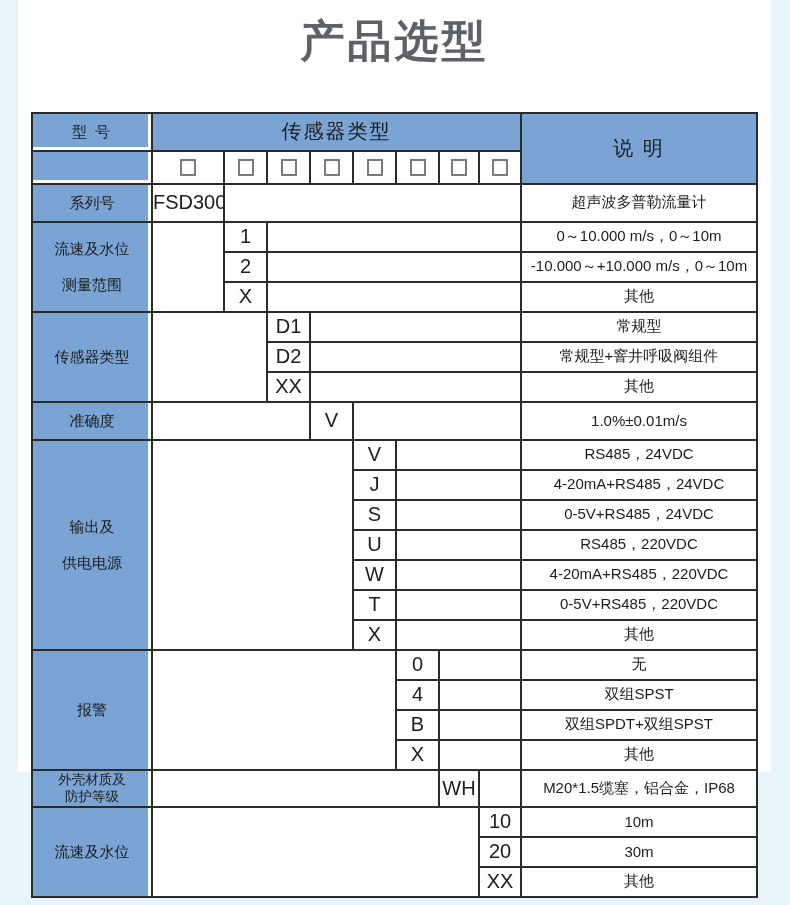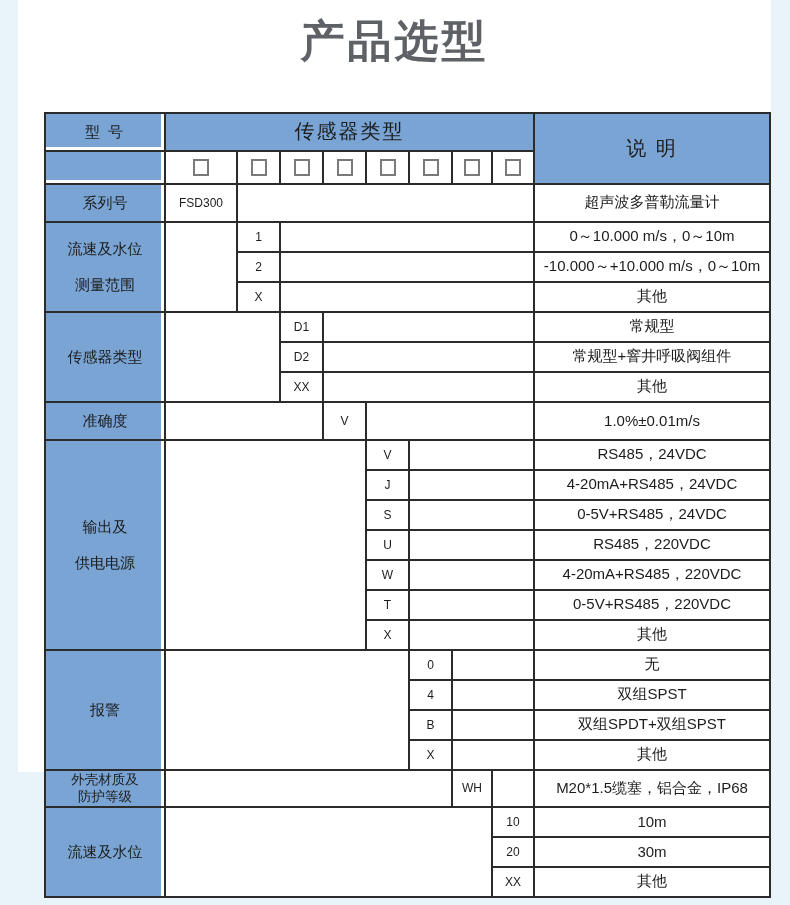--- a/index.html
+++ b/index.html
@@ -21,21 +21,21 @@
     font-size:44px;
     font-weight:700;
     color:#5e6165;
     letter-spacing:3px;
     line-height:1.15;
   }
   table.sel {
     border-collapse:collapse;
     table-layout:fixed;
     width:725px;
-    margin:45px 0 0 26px;
+    margin:45px 0 0 13px;
   }
   table.sel td {
     border:2px solid #2b2b2b;
     padding:0;
     text-align:center;
     vertical-align:middle;
     overflow:hidden;
     color:#1c1c1c;
   }
   td.hdr {
@@ -48,21 +48,21 @@
   td.lbl {
     background:#7aa4d4;
     color:#ffffff;
     font-size:15px;
     white-space:pre-line;
     line-height:2.4;
     box-shadow: inset -3px 0 0 #ffffff;
   }
   td.lbl.wb { box-shadow: inset -3px 0 0 #ffffff, inset 0 -3px 0 #ffffff; }
   td.lbl.tight { line-height:1.3; font-size:13.5px; }
-  td.code { font-size:12px; background:#ffffff; }
+  td.code { font-size:20px; background:#ffffff; }
   td.desc { font-size:15px; background:#ffffff; }
   td.gap  { background:#ffffff; }
   td.chk  { background:#ffffff; }
   .box {
     display:inline-block;
     width:12px; height:13px;
     border:2px solid #7a7a7a;
     background:#ffffff;
     vertical-align:middle;
   }

